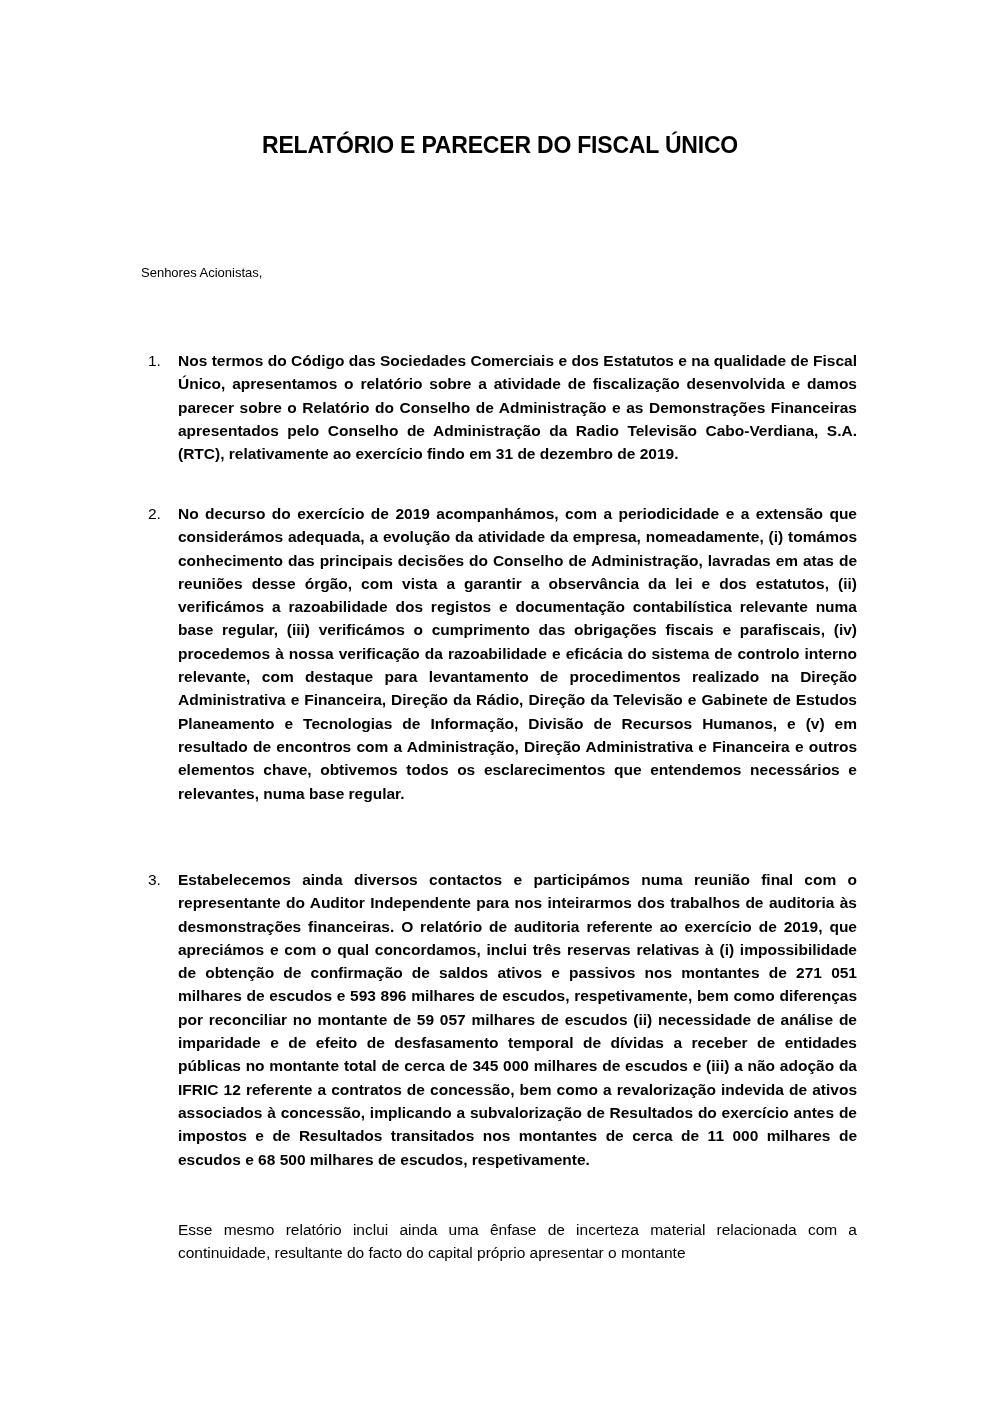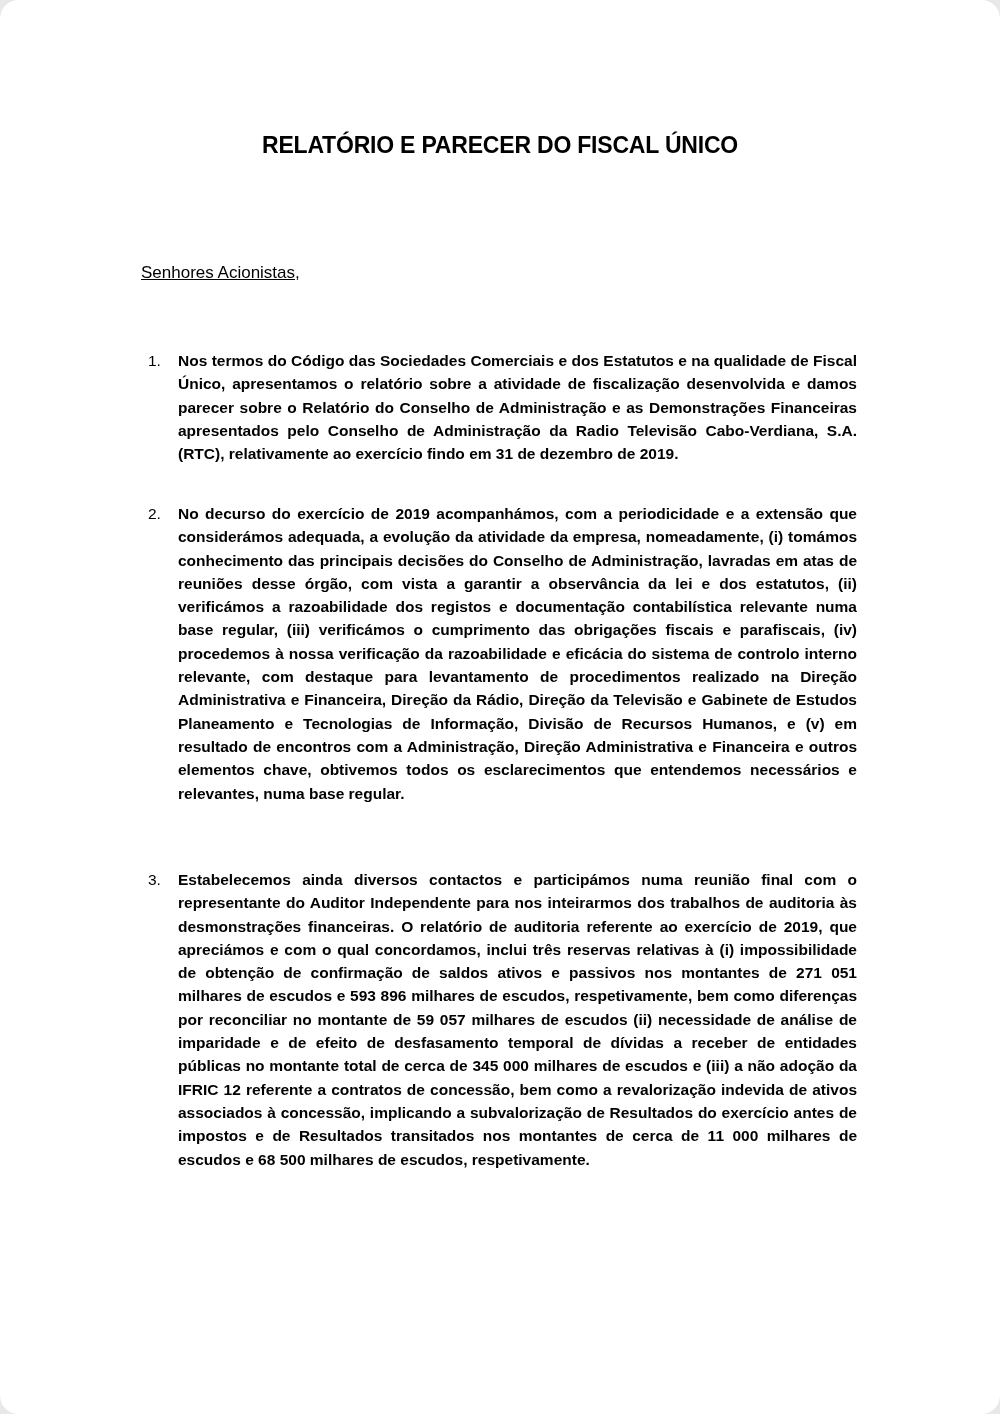--- a/index.html
+++ b/index.html
@@ -1,15 +1,15 @@
 <!DOCTYPE html>
 <html><head>
 <meta charset="utf-8">
 <style>
-  * { margin: 0; padding: 0; box-sizing: border-box; border-radius: 18px; }
+  * { margin: 0; padding: 0; box-sizing: border-box; }
   html, body { background: #e8e8e8; }
   body { width: 1000px; margin: 0 auto; }
   .page {
     position: relative;
     width: 1000px;
     height: 1414px;
     background: #ffffff;
     color: #000000;
     font-family: "Liberation Sans", "DejaVu Sans", sans-serif;
     overflow: hidden;
@@ -22,23 +22,22 @@
     text-align: center;
     font-size: 23px;
     font-weight: bold;
     line-height: 1.1;
     letter-spacing: -0.2px;
   }
   .salutation {
     position: absolute;
     top: 261px;
     left: 141px;
-    font-size: 17px;
+    font-size: 13px;
     line-height: 23.3px;
-    text-decoration: underline;
   }
   .numbered-item {
     position: absolute;
     left: 148px;
     width: 709px;
     font-size: 15.5px;
     line-height: 23.3px;
   }
   .numbered-item .num {
     position: absolute;
@@ -80,14 +79,15 @@
   <div class="numbered-item" id="item-2">
     <span class="num">2.</span>
     <p class="body">No decurso do exercício de 2019 acompanhámos, com a periodicidade e a extensão que considerámos adequada, a evolução da atividade da empresa, nomeadamente, (i) tomámos conhecimento das principais decisões do Conselho de Administração, lavradas em atas de reuniões desse órgão, com vista a garantir a observância da lei e dos estatutos, (ii) verificámos a razoabilidade dos registos e documentação contabilística relevante numa base regular, (iii) verificámos o cumprimento das obrigações fiscais e parafiscais, (iv) procedemos à nossa verificação da razoabilidade e eficácia do sistema de controlo interno relevante, com destaque para levantamento de procedimentos realizado na Direção Administrativa e Financeira, Direção da Rádio, Direção da Televisão e Gabinete de Estudos Planeamento e Tecnologias de Informação, Divisão de Recursos Humanos, e (v) em resultado de encontros com a Administração, Direção Administrativa e Financeira e outros elementos chave, obtivemos todos os esclarecimentos que entendemos necessários e relevantes, numa base regular.</p>
   </div>
 
   <div class="numbered-item" id="item-3">
     <span class="num">3.</span>
     <p class="body">Estabelecemos ainda diversos contactos e participámos numa reunião final com o representante do Auditor Independente para nos inteirarmos dos trabalhos de auditoria às desmonstrações financeiras. O relatório de auditoria referente ao exercício de 2019, que apreciámos e com o qual concordamos, inclui três reservas relativas à (i) impossibilidade de obtenção de confirmação de saldos ativos e passivos nos montantes de 271&nbsp;051 milhares de escudos e 593&nbsp;896 milhares de escudos, respetivamente, bem como diferenças por reconciliar no montante de 59&nbsp;057 milhares de escudos (ii) necessidade de análise de imparidade e de efeito de desfasamento temporal de dívidas a receber de entidades públicas no montante total de cerca de 345&nbsp;000 milhares de escudos e (iii) a não adoção da IFRIC 12 referente a contratos de concessão, bem como a revalorização indevida de ativos associados à concessão, implicando a subvalorização de Resultados do exercício antes de impostos e de Resultados transitados nos montantes de cerca de 11&nbsp;000 milhares de escudos e 68&nbsp;500 milhares de escudos, respetivamente.</p>
   </div>
 
+  <p class="closing-paragraph">Esse mesmo relatório inclui ainda uma ênfase de incerteza material relacionada com a continuidade, resultante do facto do capital próprio apresentar o montante</p>
 
 </div>
 
 </body></html>

